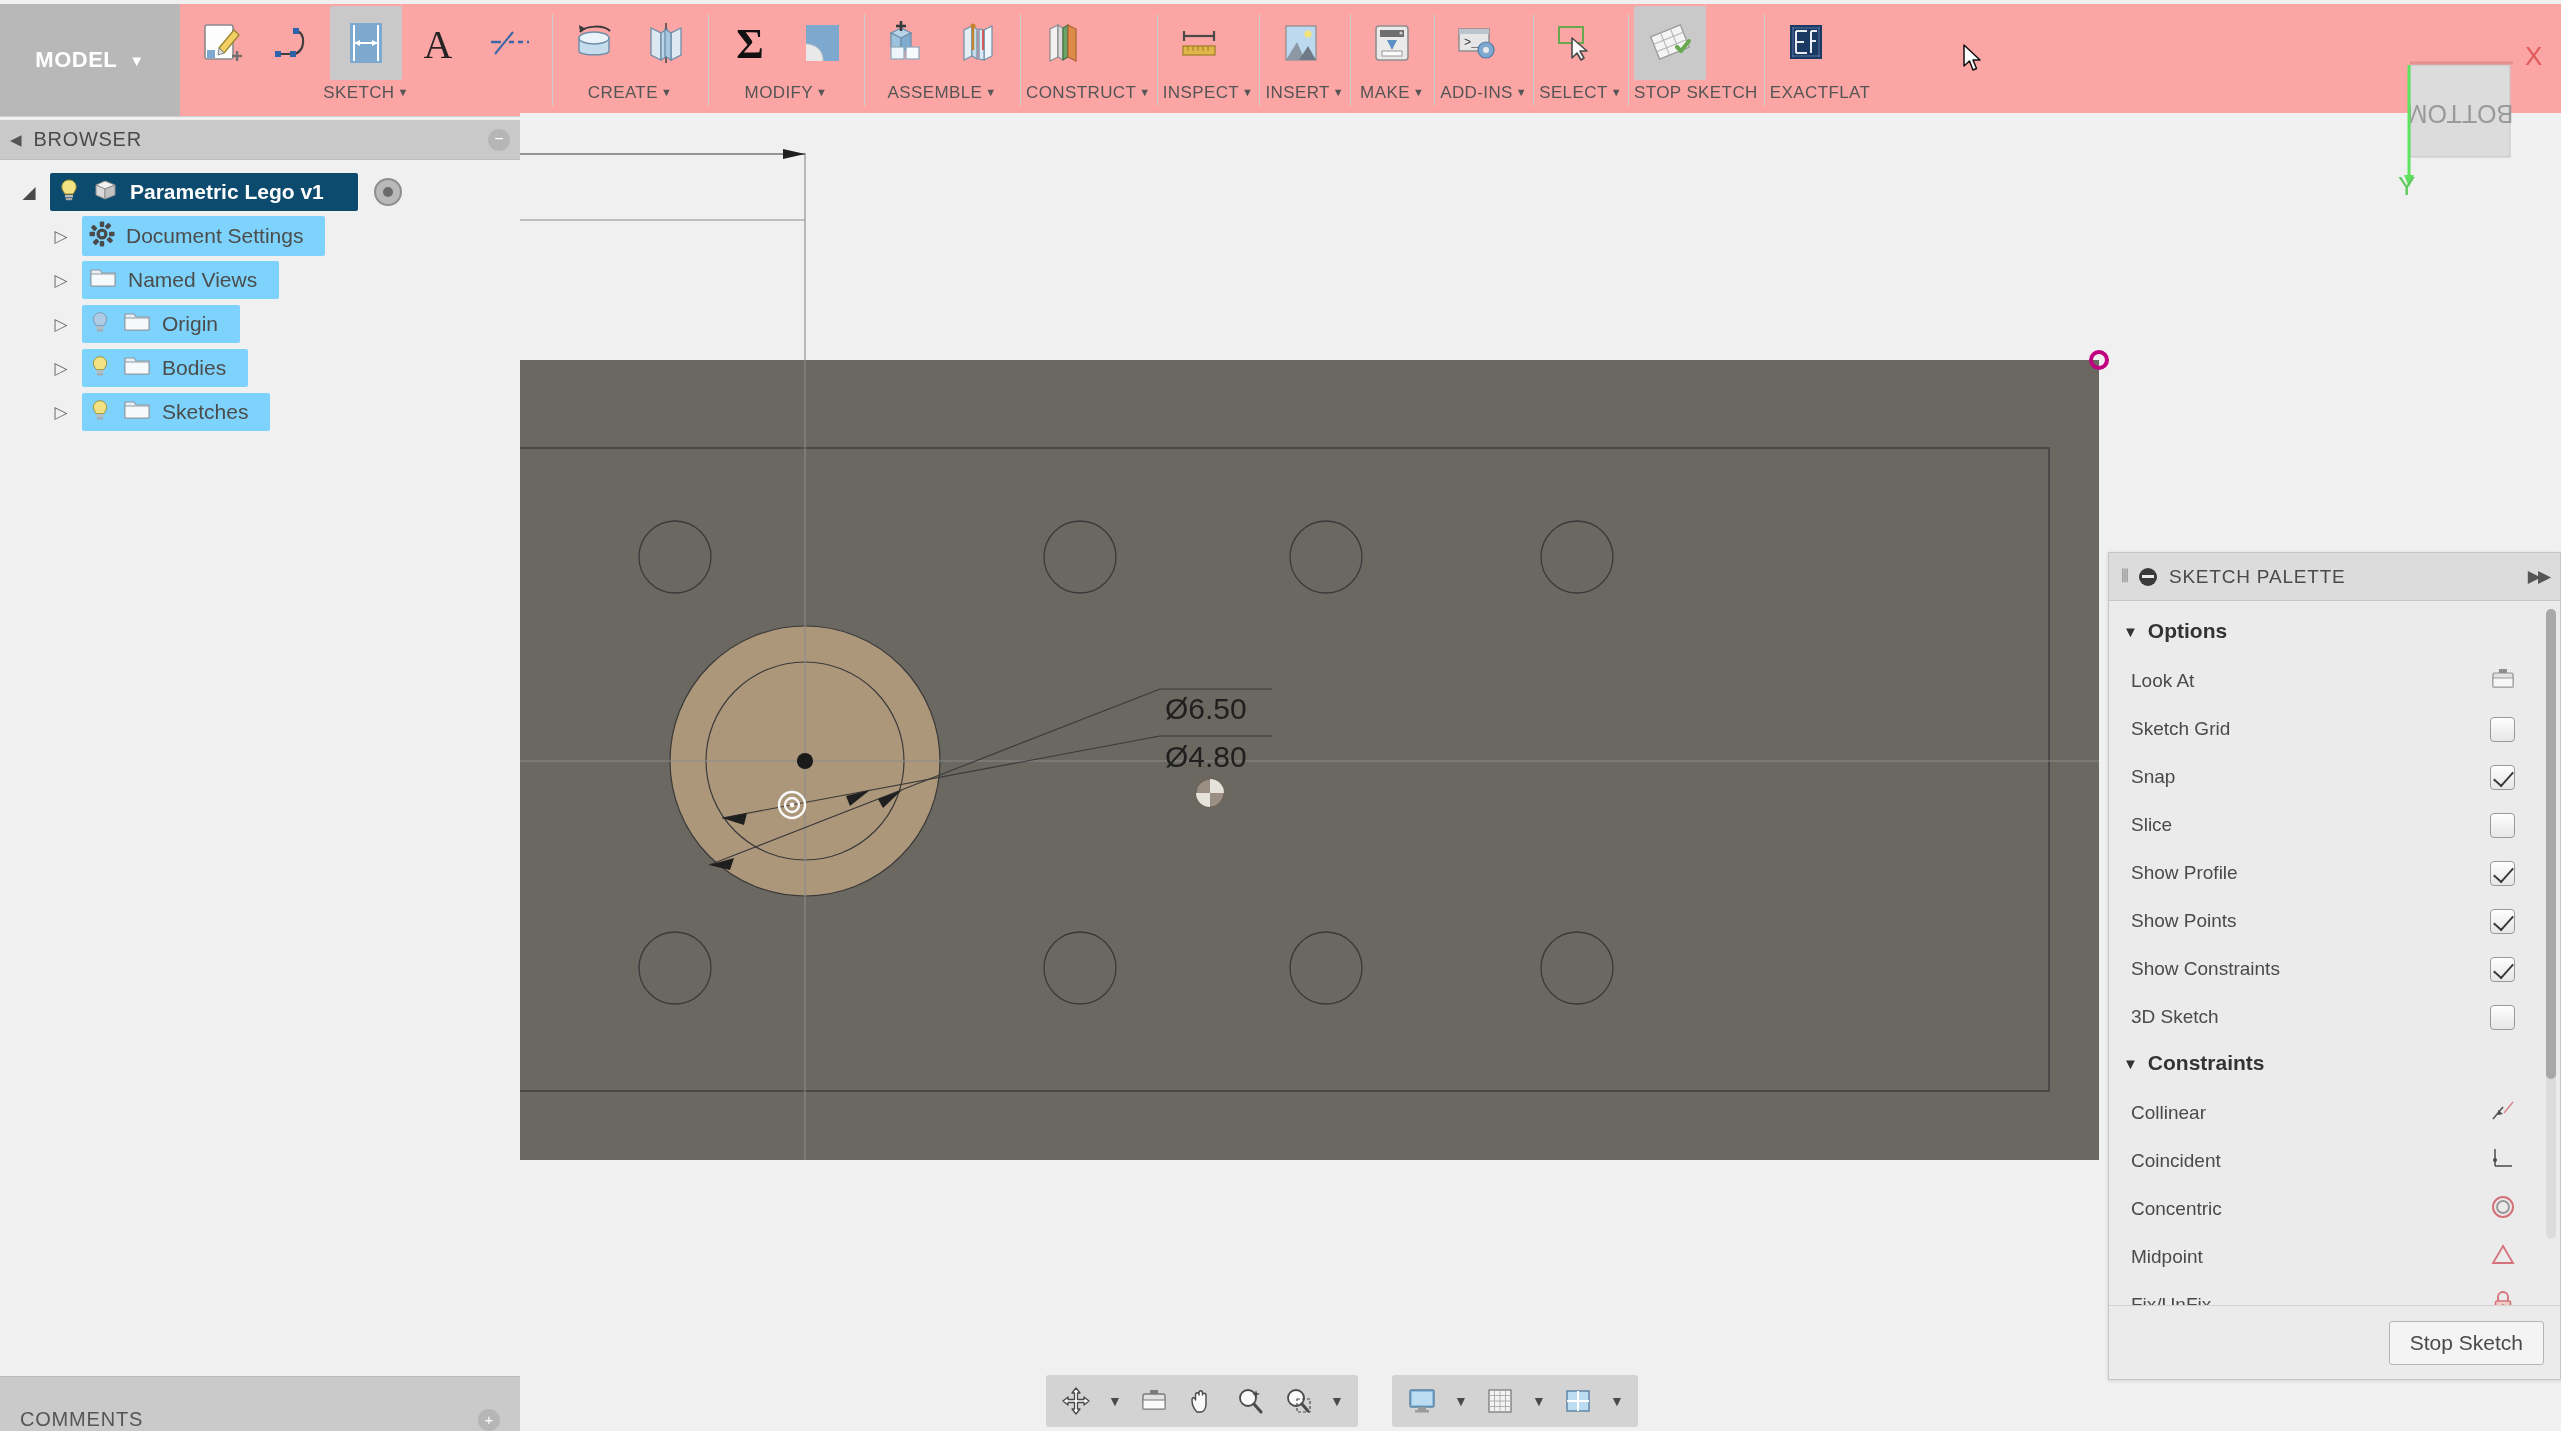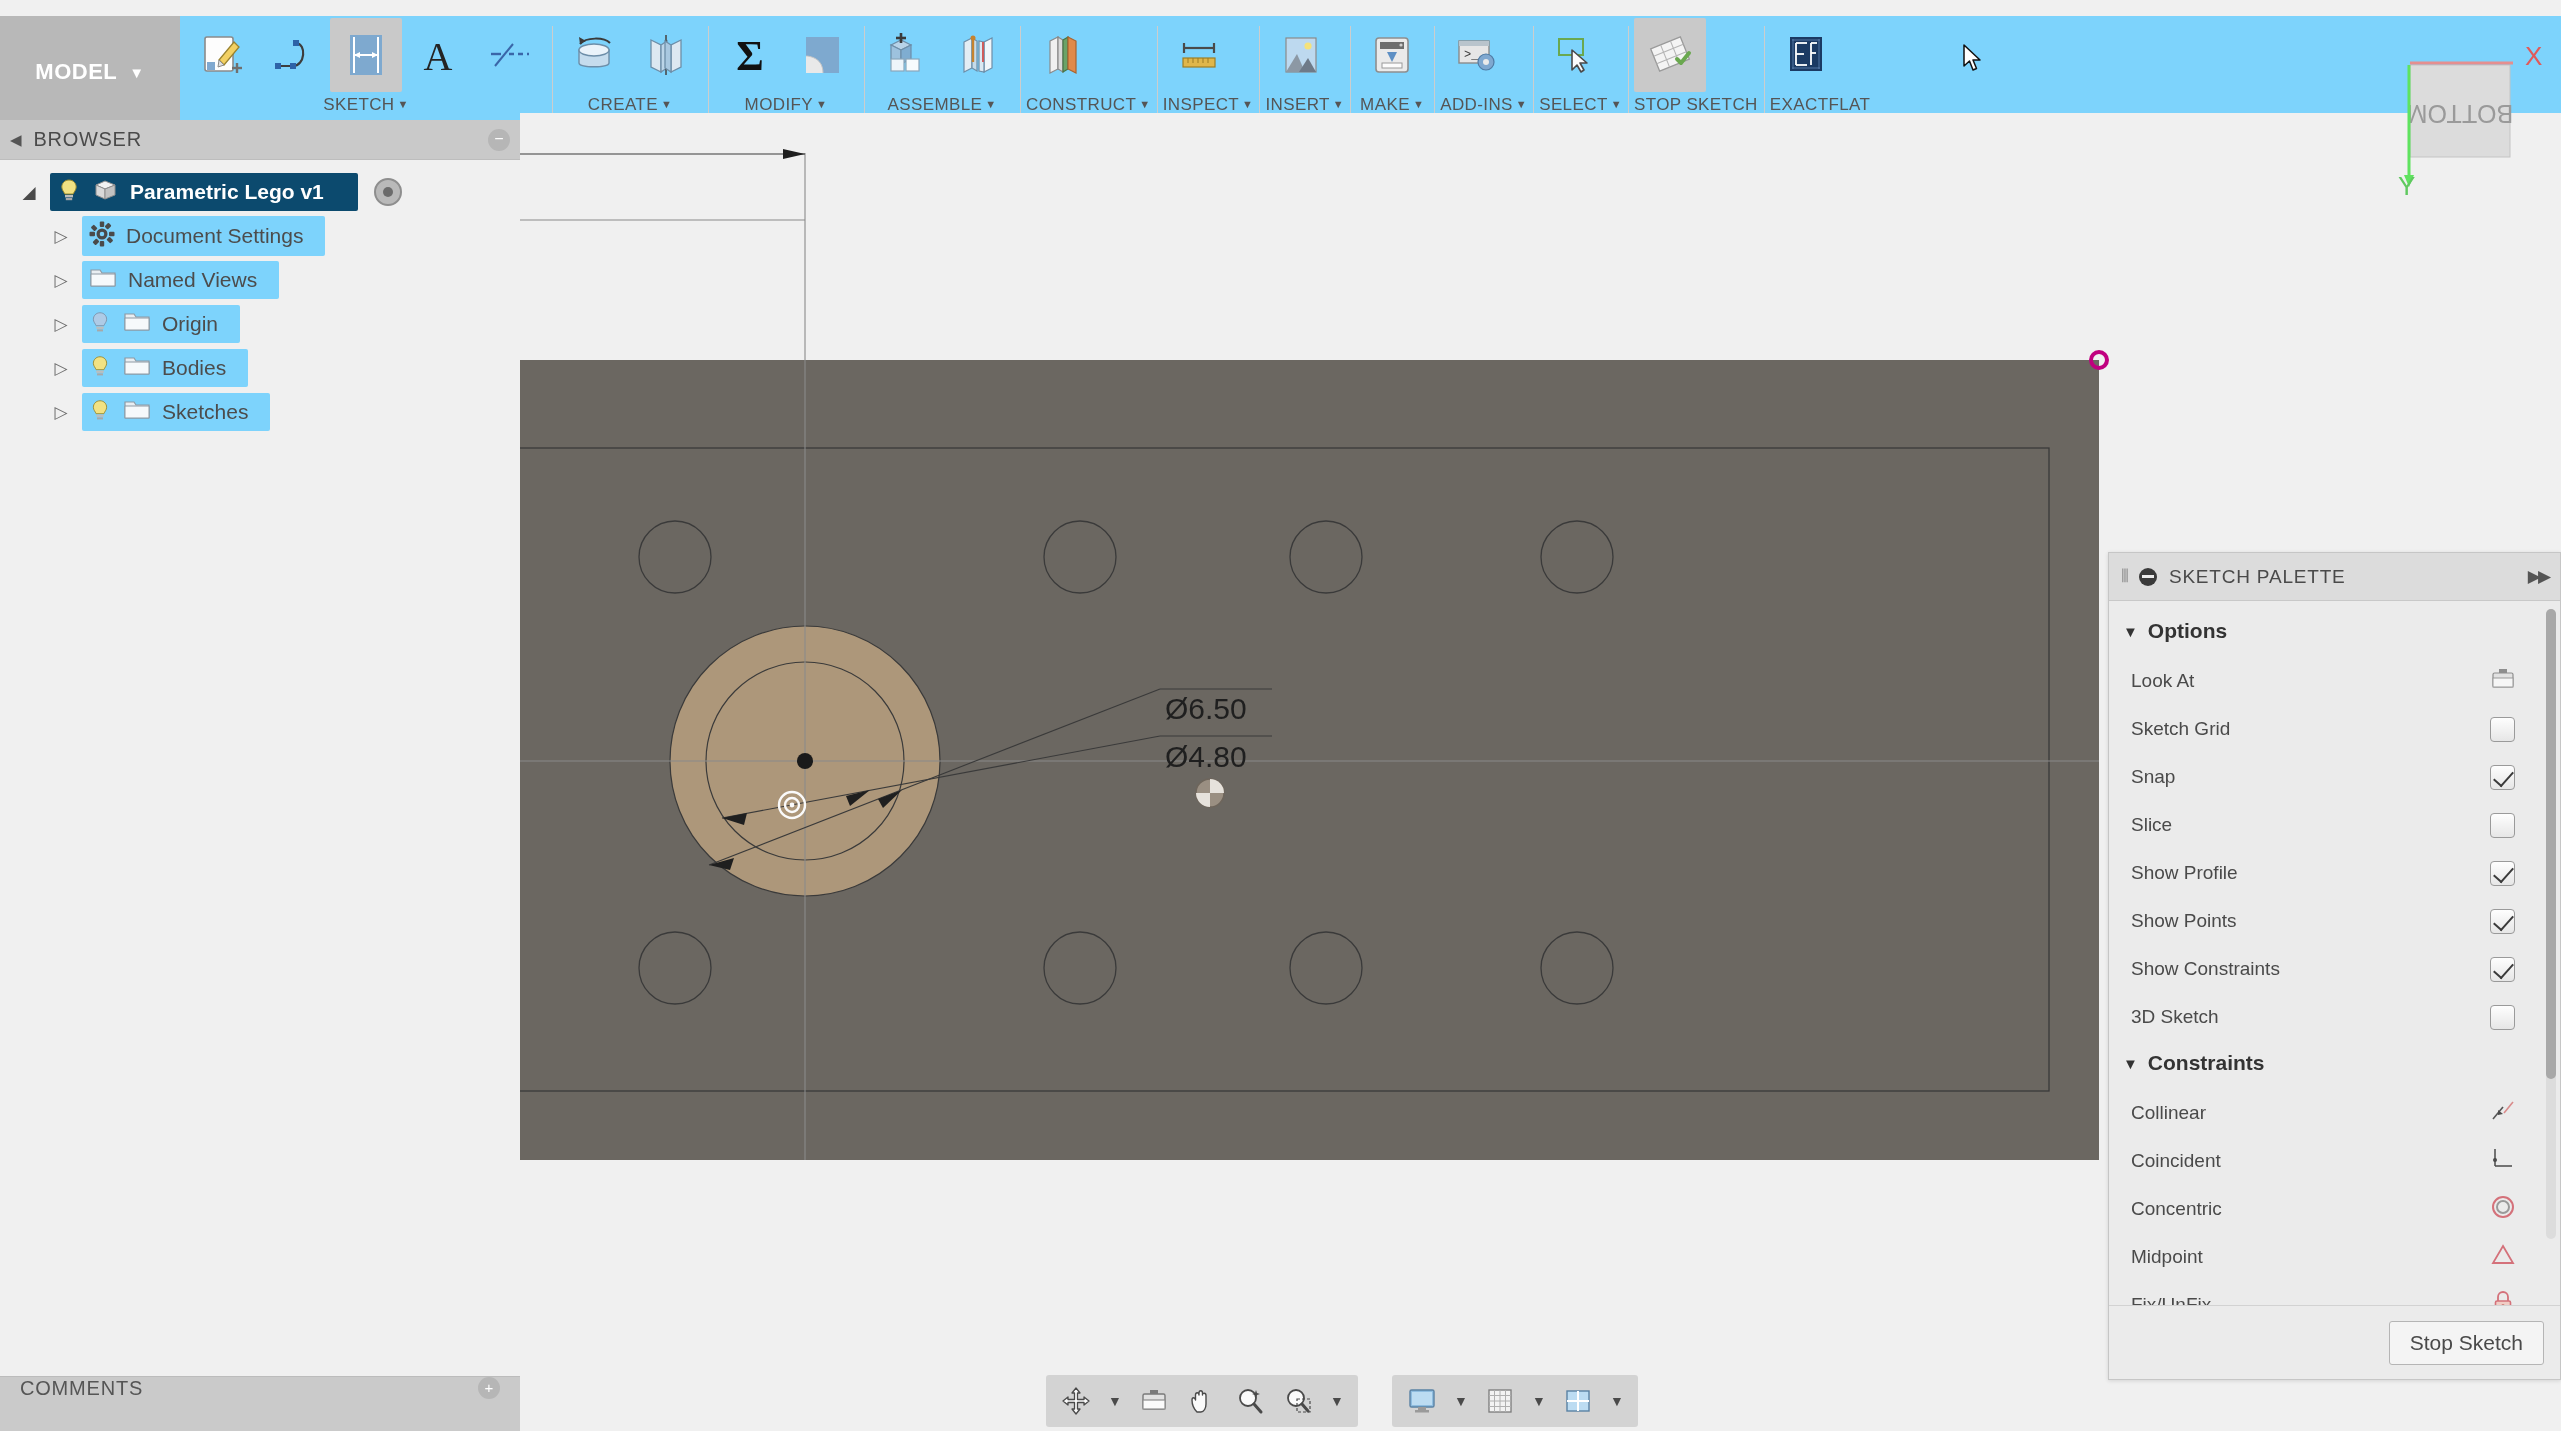--- a/index.html
+++ b/index.html
@@ -6,22 +6,22 @@
   html,body { width:2561px; height:1431px; overflow:hidden; }
   body {
     font-family: "Liberation Sans", sans-serif;
     background:#f0f0f0;
     color:#3c3c3c;
     -webkit-font-smoothing: antialiased;
   }
 
   
   #ribbon {
-    position:absolute; left:0; top:16px; width:2561px; height:113px;
-    background:#7dd3fc;
+    position:absolute; left:0; top:4px; width:2561px; height:113px;
+    background:#fca5a5;
     border-bottom:1px solid #cfcfcf;
     display:flex; align-items:stretch;
   }
   #model-workspace {
     width:180px; background:#b8b8b8;
     display:flex; align-items:center; justify-content:center;
     color:#ffffff; font-size:22px; font-weight:bold; letter-spacing:0.5px;
     cursor:pointer;
   }
   #model-workspace .caret { margin-left:12px; font-size:15px; }
@@ -87,21 +87,21 @@
     margin-left:10px; width:28px;height:28px;border-radius:14px;
     background:#b9b9b9; border:2px solid #8e8e8e; cursor:pointer;
     display:flex;align-items:center;justify-content:center;
   }
   .root-extra i { width:10px;height:10px;border-radius:5px;background:#6b6b6b; display:block;}
 
   
   #comments {
     position:absolute; left:0; bottom:0; width:520px; height:55px;
     background:#cacaca; border-top:1px solid #bcbcbc;
-    display:flex; align-items:flex-start; padding:0 20px; gap:10px;
+    display:flex; align-items:flex-end; padding:0 20px; gap:10px;
   }
   #comments .title { font-size:20px; color:#555; letter-spacing:.8px; }
   #comments .plus {
     margin-left:auto; width:22px;height:22px;border-radius:11px;background:#b6b6b6;
     color:#fff;font-size:15px;line-height:21px;text-align:center;cursor:pointer;
   }
 
   
   #viewport { position:absolute; left:520px; top:113px; right:0; bottom:0; }
   #viewport svg { display:block; }

